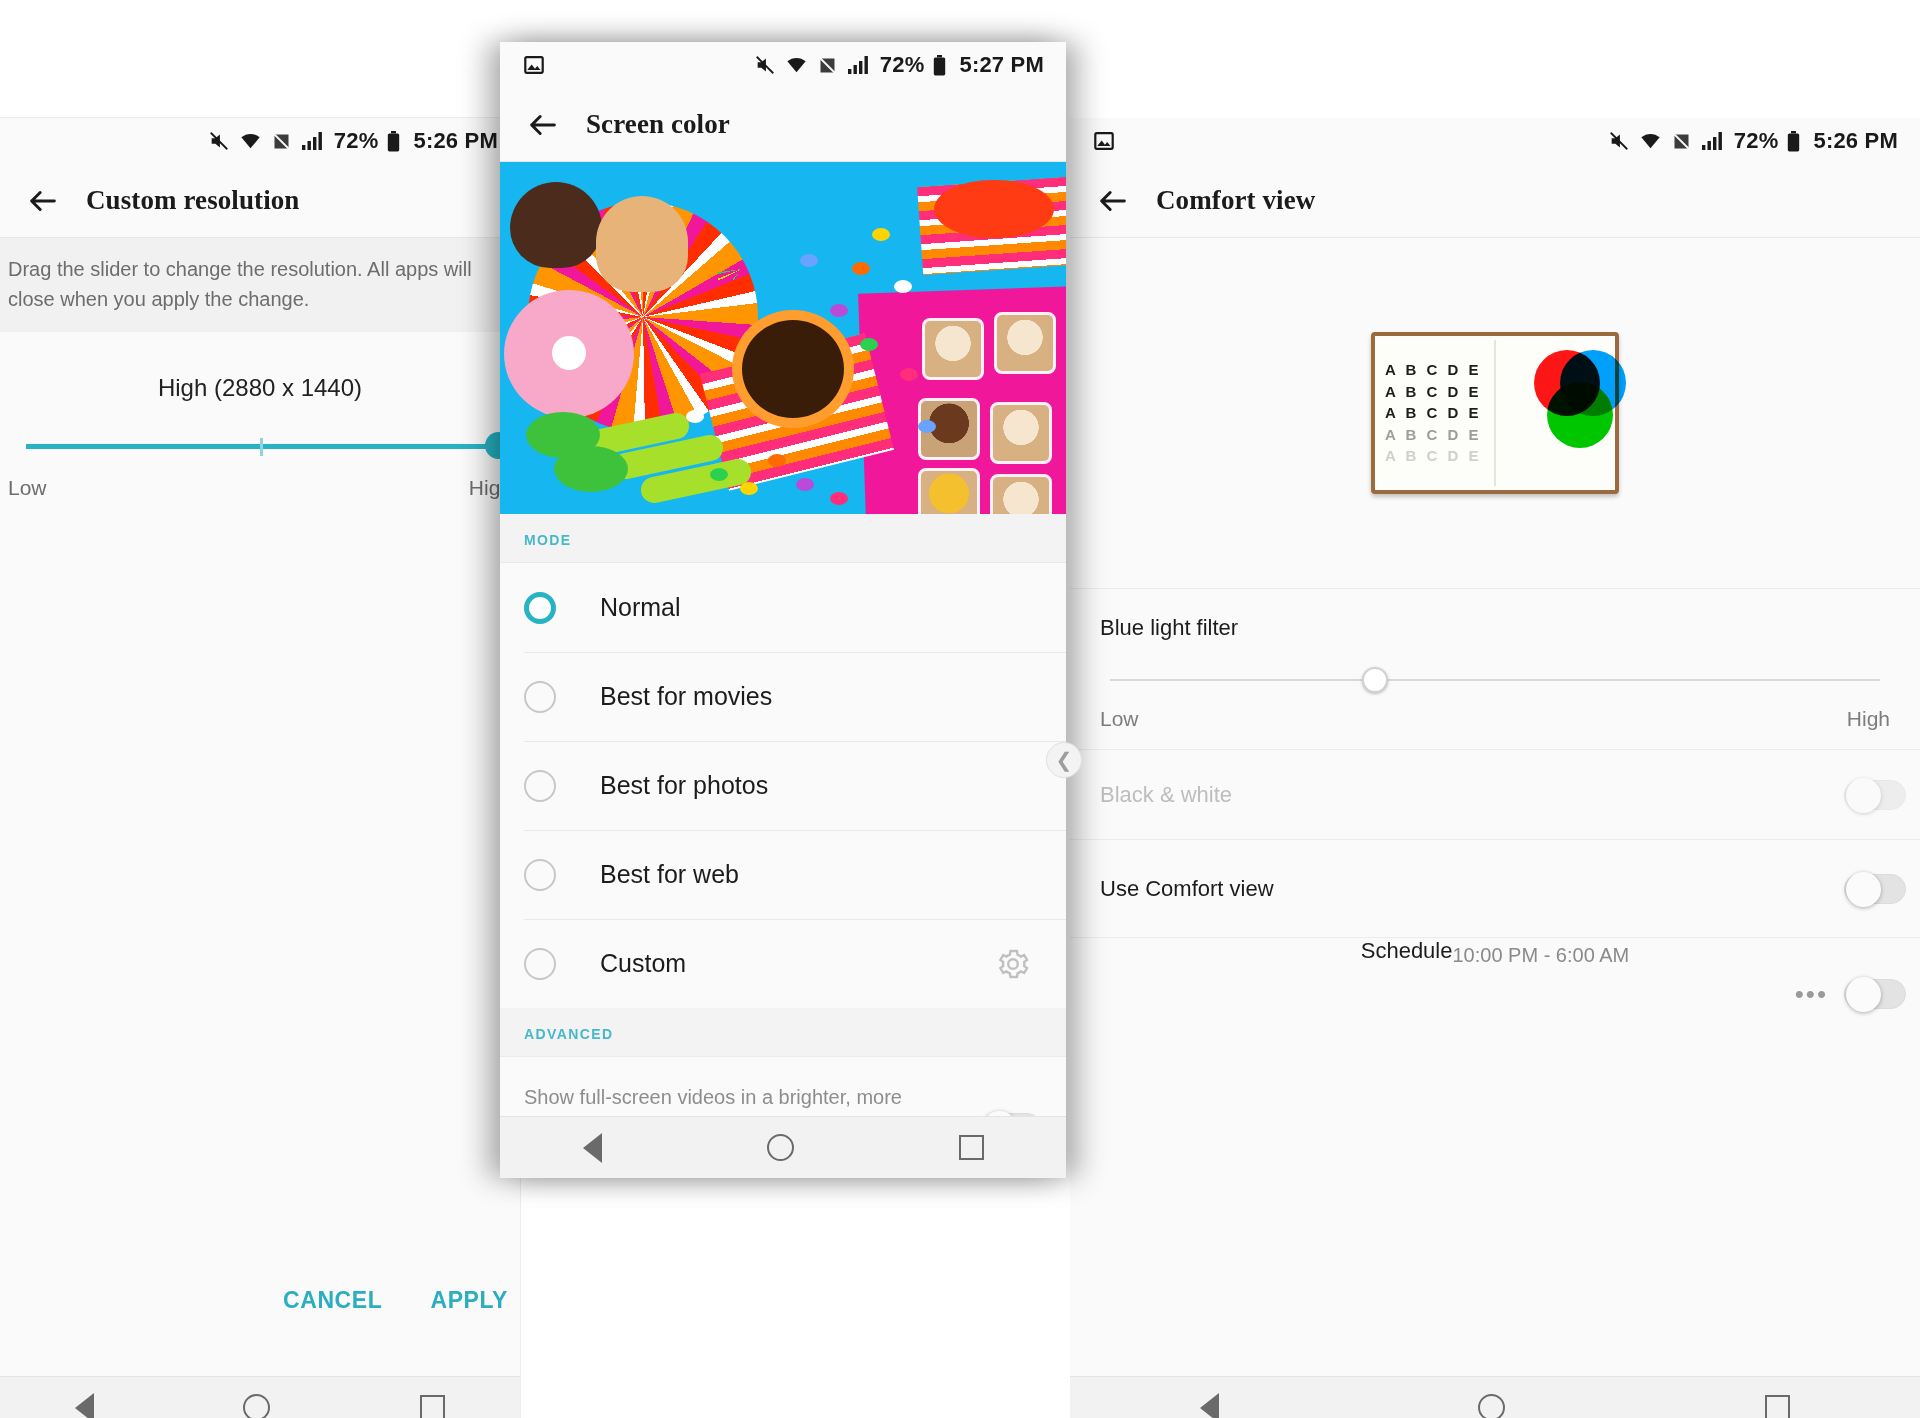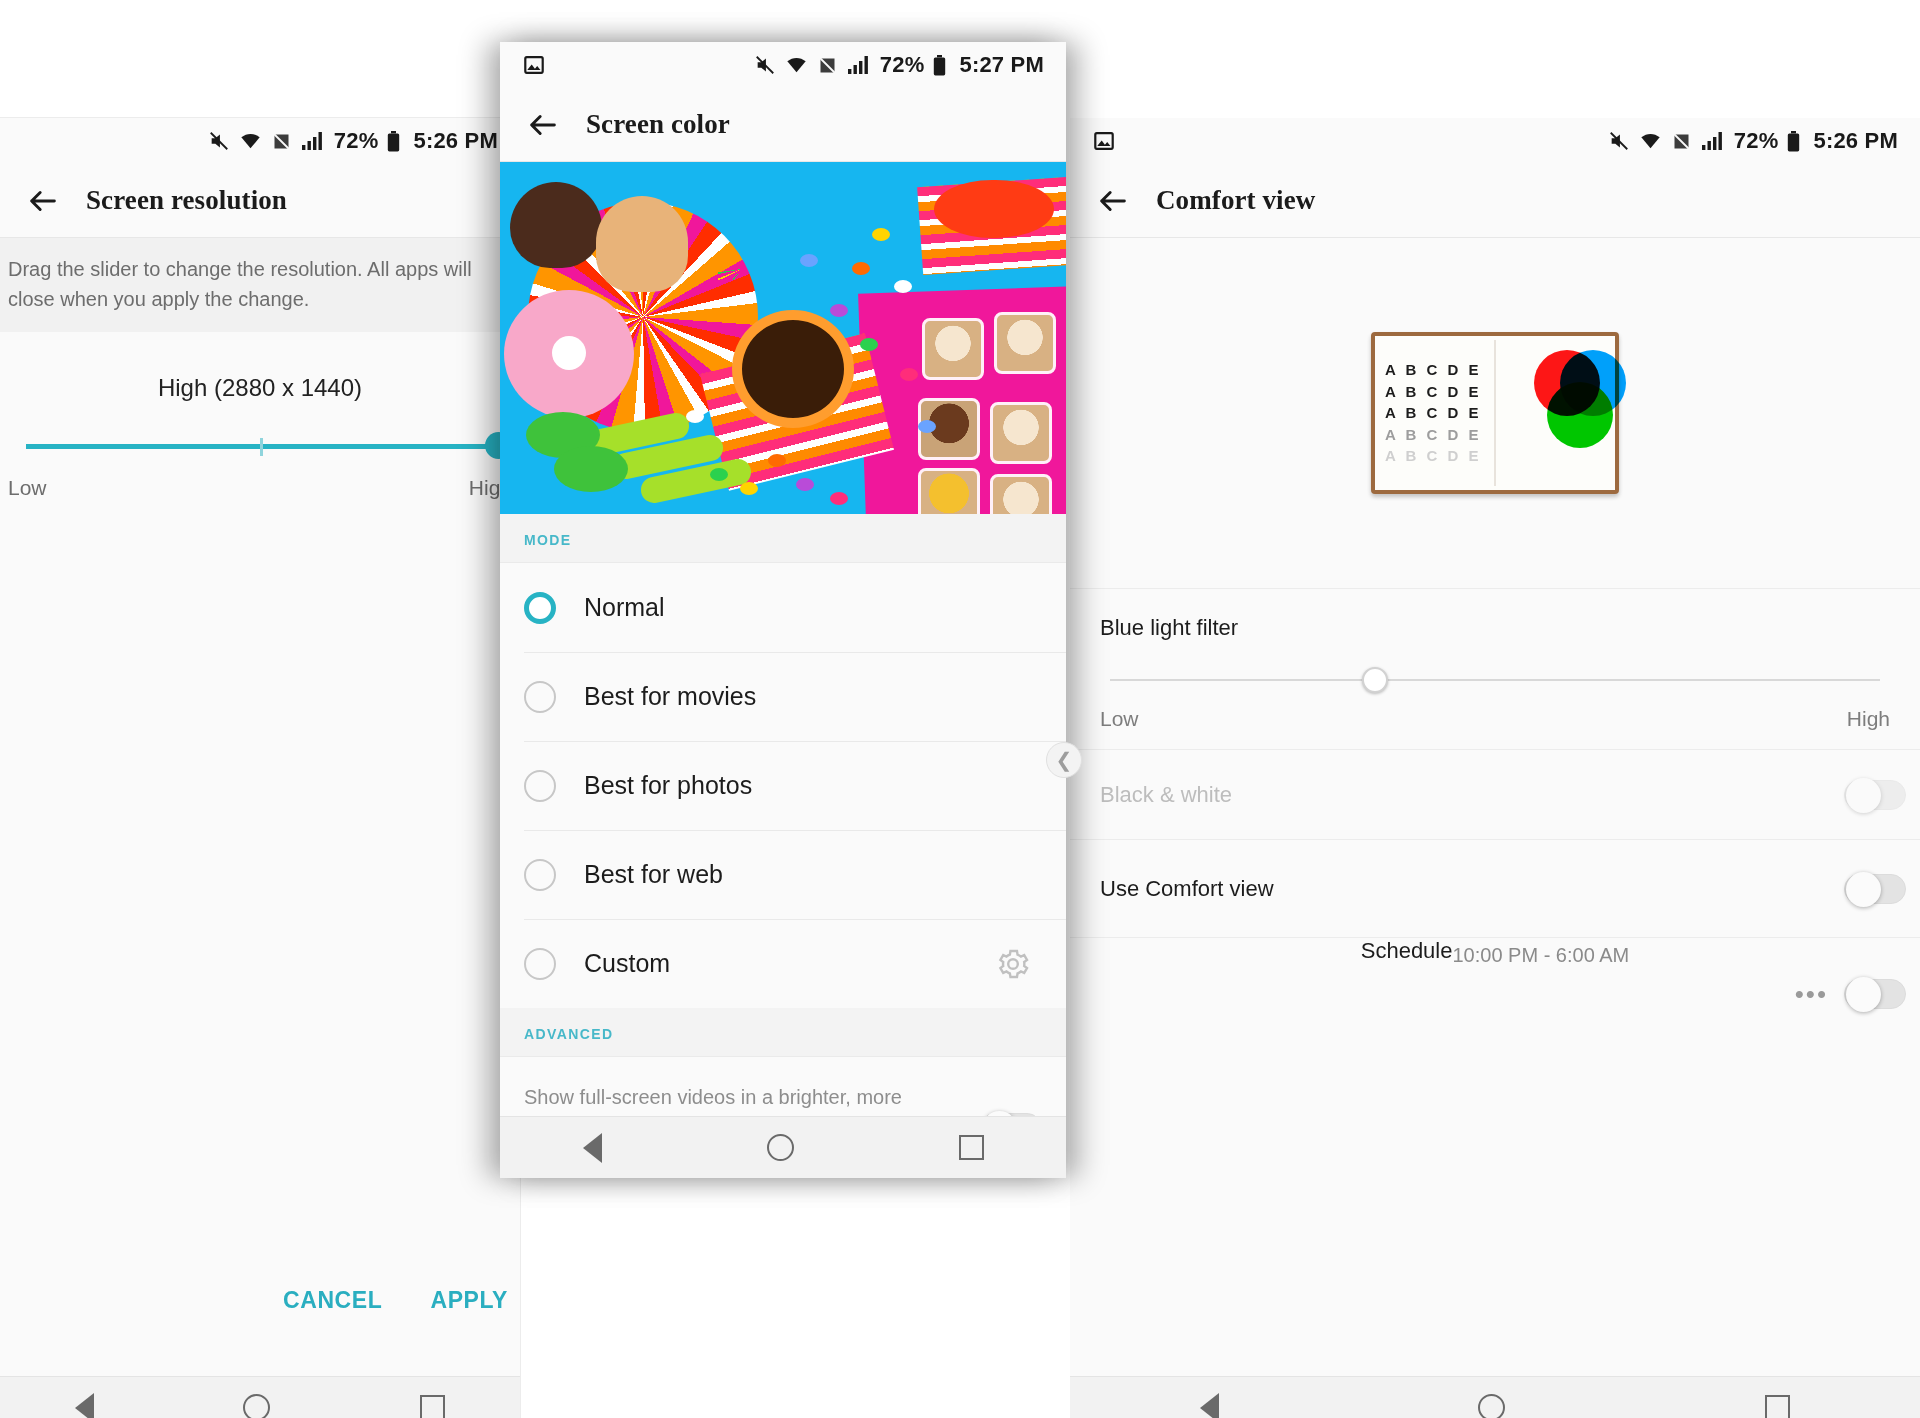--- a/index.html
+++ b/index.html
@@ -130,21 +130,21 @@
   .hero .sparkler { position: absolute; left: 218px; top: 8px; width: 120px; height: 110px;
     background: conic-gradient(from 210deg at 20% 90%, transparent 0 8deg, #2bd14e 8deg 12deg, transparent 12deg 20deg, #f0179b 20deg 24deg, transparent 24deg 34deg, #ffd400 34deg 38deg, transparent 38deg 48deg, #2bd14e 48deg 52deg, transparent 52deg 70deg); }
   .hero .forks { position: absolute; left: 20px; top: 248px; width: 220px; height: 104px; }
   .hero .fork { position: absolute; width: 112px; height: 26px; border-radius: 14px; background: #a6e02a; transform: rotate(-12deg); }
   .hero .spoon { position: absolute; width: 74px; height: 46px; border-radius: 50%; background: #3fc23b; }
   .jb { position: absolute; width: 18px; height: 13px; border-radius: 50%; }
 
   .section-head { background: #f3f3f3; color: #47b8c9; font-size: 14px; font-weight: 700;
     letter-spacing: 1.4px; padding: 18px 24px 14px; border-bottom: 1px solid #eaeaea; }
 
-  .opt-row { position: relative; display: flex; align-items: center; gap: 28px; height: 89px; padding: 0 24px; }
+  .opt-row { position: relative; display: flex; align-items: center; gap: 44px; height: 89px; padding: 0 24px; }
   .opt-row + .opt-row::before { content: ""; position: absolute; left: 24px; right: 0; top: 0; height: 1px; background: #e9e9e9; }
   .radio { width: 32px; height: 32px; border-radius: 50%; border: 2px solid #c7c7c7; flex: 0 0 auto; }
   .radio.on { border-color: #27b3c4; border-width: 5px; background: #fff; box-shadow: inset 0 0 0 4px #fff; }
   .opt-label { font-size: 25px; color: #1c1c1c; }
   .gear { position: absolute; right: 36px; top: 50%; transform: translateY(-50%); width: 34px; height: 34px; opacity: .32; }
 
   .adv-row { position: relative; padding: 18px 24px 22px; }
   .adv-title { font-size: 25px; color: #1c1c1c; }
   .adv-desc { font-size: 20px; color: #8d8d8d; line-height: 28px; margin-top: 8px; width: 440px; }
   .adv-row .toggle { right: 24px; top: 56px; transform: none; }
@@ -185,21 +185,21 @@
             <rect x="0.8" y="2.4" width="11.4" height="18" rx="1.6" fill="#1a1a1a"></rect>
           </svg>
         <span class="sb-time">5:26 PM</span>
       </div>
     </div>
 
     <div class="appbar">
       <svg class="backarrow" viewBox="0 0 24 24">
           <path fill="none" stroke="#1b1b1b" stroke-width="2.1" stroke-linecap="round" stroke-linejoin="round" d="M20 12H4m6-6l-6 6 6 6"></path>
         </svg>
-      <div class="title">Screen resolution</div>
+      <div class="title">Custom resolution</div>
     </div>
 
     <div class="res-desc">Drag the slider to change the resolution. All apps will close when you apply the change.</div>
 
     <div class="res-value">High (2880 x 1440)</div>
 
     <div class="slider-wrap">
       <div class="slider-track"></div>
       <div class="slider-tick"></div>
       <div class="slider-thumb"></div>

